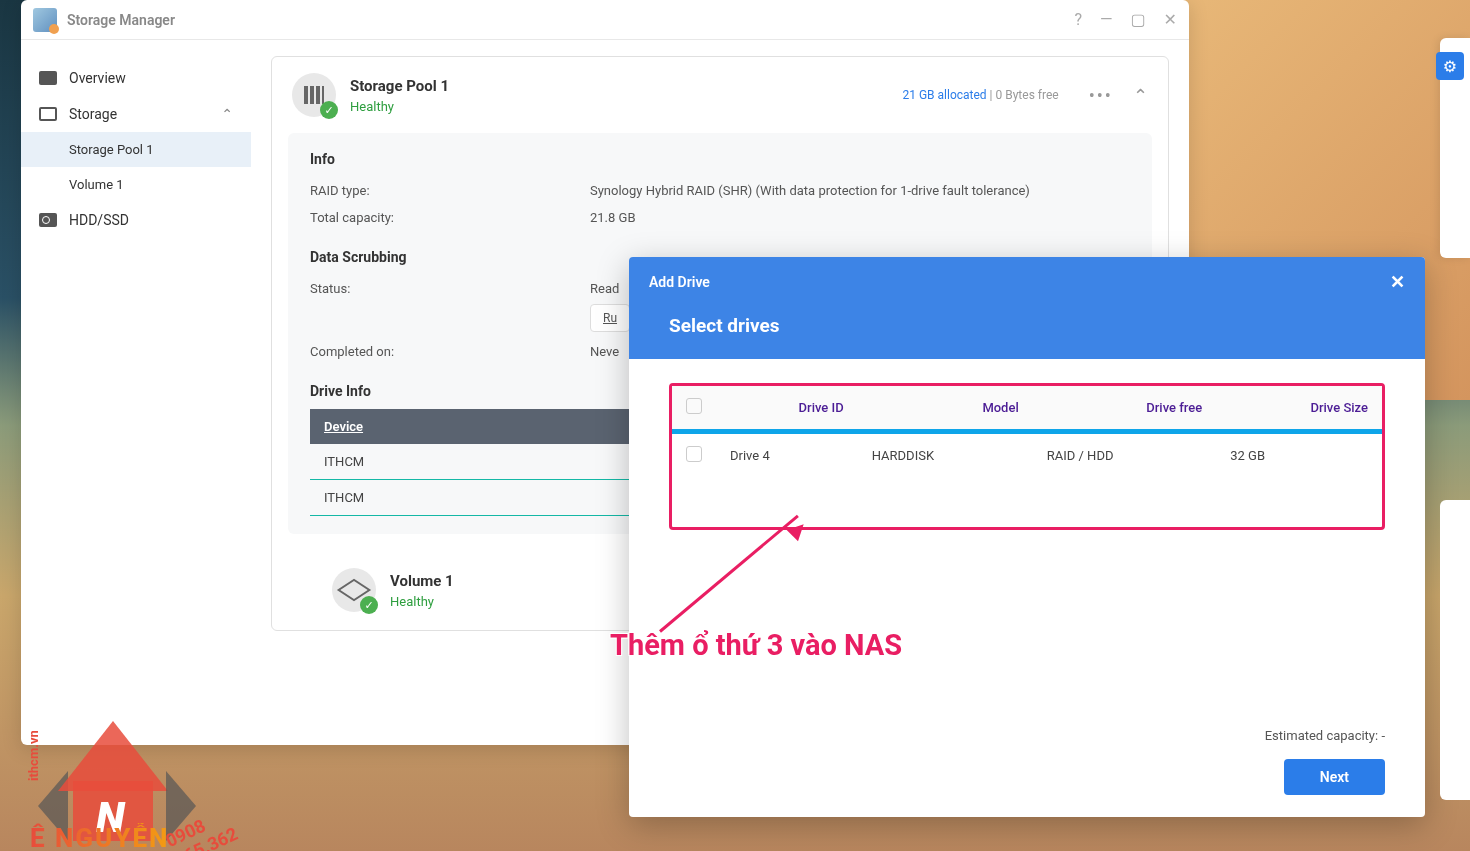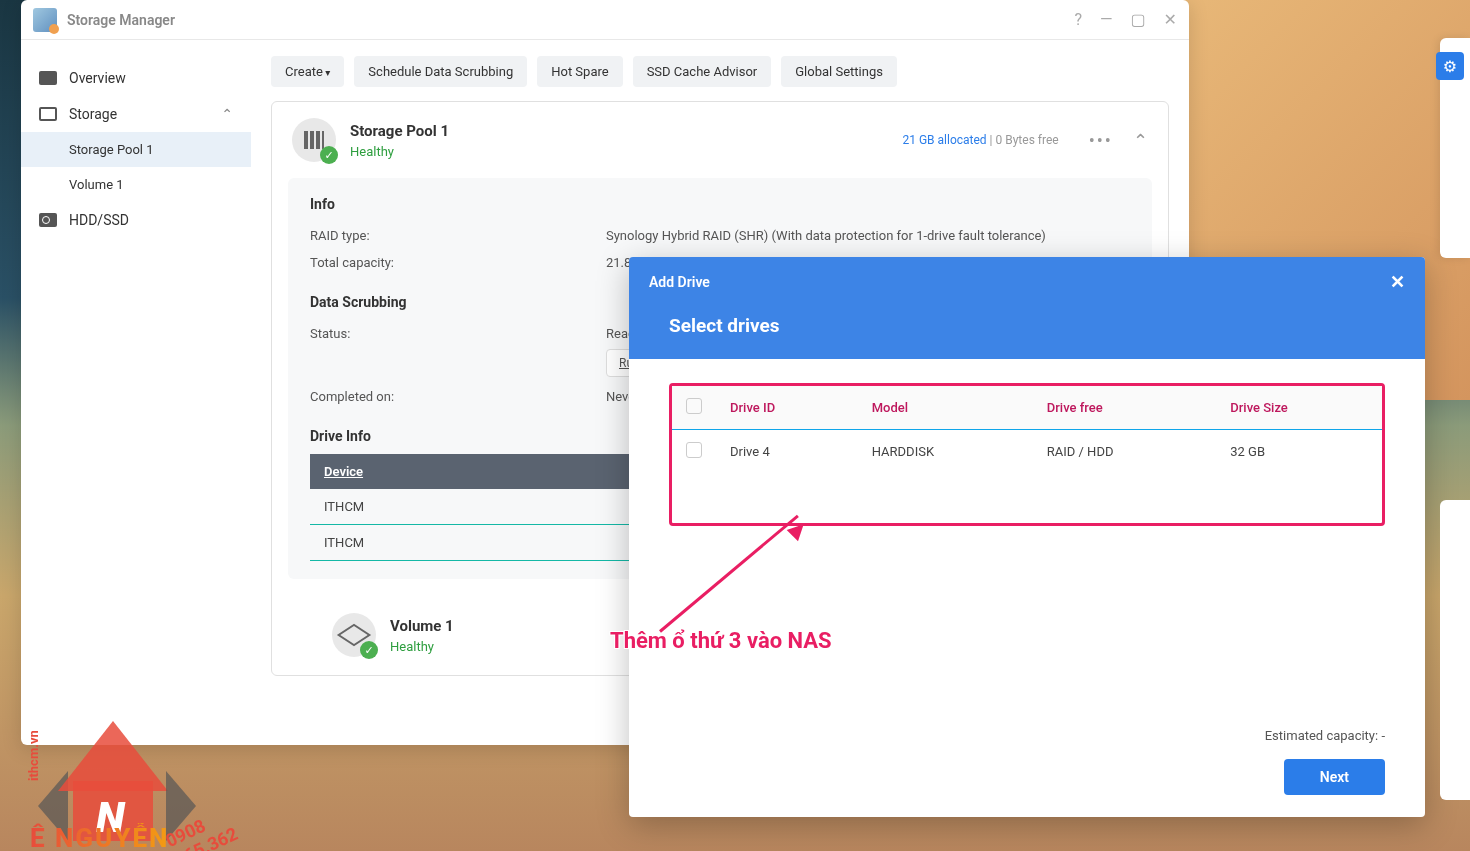--- a/index.html
+++ b/index.html
@@ -40,21 +40,21 @@
 .pool-title-block { flex: 0 0 auto; }
 .pool-title { font-weight: 700; font-size: 15px; color: #333; }
 .pool-status { color: #2e9e3f; font-size: 13px; margin-top: 4px; }
 .pool-meta { margin-left: auto; margin-right: 30px; font-size: 12px; color: #999; }
 .pool-meta .alloc { color: #2b7de9; }
 .pool-actions { display: flex; gap: 20px; color: #999; font-size: 18px; }
 .dots { letter-spacing: 2px; }
 
 .pool-info { background: #f7f8f9; margin: 0 16px 16px; border-radius: 6px; padding: 18px 22px; }
 .section-title { font-weight: 700; font-size: 14px; color: #333; margin-bottom: 10px; }
-.info-row { display: flex; font-size: 13px; color: #555; padding: 6px 0; gap: 16px; }
+.info-row { display: flex; font-size: 13px; color: #555; padding: 6px 0; }
 .info-label { width: 280px; }
 .info-value { flex: 1; }
 .run-btn { display: inline-block; padding: 6px 12px; background: #fff; border: 1px solid #ddd; border-radius: 4px; font-size: 12px; margin-top: 8px; text-decoration: underline; }
 
 .drive-table { width: 100%; margin-top: 8px; border-collapse: collapse; font-size: 13px; }
 .drive-table th { background: #5a6370; color: #fff; text-align: left; padding: 10px 14px; font-weight: 600; text-decoration: underline; }
 .drive-table td { padding: 10px 14px; border-bottom: 1px solid #14b8a6; color: #444; }
 
 .volume-row { display: flex; align-items: center; padding: 18px 20px 18px 60px; }
 .vol-icon { width: 44px; height: 44px; background: #e8e8e8; border-radius: 50%; display: flex; align-items: center; justify-content: center; position: relative; margin-right: 14px; }
@@ -65,30 +65,30 @@
 .dialog { position: absolute; left: 629px; top: 257px; width: 796px; height: 560px; background: #fff; border-radius: 4px; box-shadow: 0 8px 32px rgba(0,0,0,0.25); display: flex; flex-direction: column; }
 .dlg-header { background: #3d84e6; color: #fff; padding: 14px 20px; font-size: 14px; font-weight: 600; display: flex; align-items: center; border-radius: 4px 4px 0 0; }
 .dlg-close { margin-left: auto; cursor: pointer; font-size: 18px; }
 .dlg-subheader { background: #3d84e6; color: #fff; padding: 8px 40px 22px; font-size: 19px; font-weight: 700; }
 .dlg-body { flex: 1; padding: 24px 40px; }
 .dlg-instruction { font-size: 13px; color: #555; margin-bottom: 14px; }
 .dlg-instruction .num { color: #2b7de9; font-weight: 600; }
 
 .sel-table-wrap { border: 3px solid #e91e63; border-radius: 4px; padding: 0; }
 .sel-table { width: 100%; border-collapse: collapse; font-size: 13px; }
-.sel-table th { text-align: left; padding: 12px 14px; color: #be185d; font-weight: 500; border-bottom: 1px solid #0ea5e9; background: #fafafa; }
+.sel-table th { text-align: right; padding: 12px 14px; color: #4c1d95; font-weight: 500; border-bottom: 5px solid #0ea5e9; background: #fafafa; }
 .sel-table td { padding: 12px 14px; color: #444; }
 .sel-table th:first-child, .sel-table td:first-child { width: 40px; }
 .chk { width: 16px; height: 16px; border: 1px solid #ccc; border-radius: 3px; display: inline-block; }
 .spacer-row td { height: 50px; }
 
 .arrow-annotation { position: absolute; left: 610px; top: 540px; pointer-events: none; }
 .arrow-line { width: 180px; height: 3px; background: #e91e63; transform: rotate(-40deg); transform-origin: left center; position: absolute; left: 50px; top: 90px; }
 .arrow-head { position: absolute; left: 180px; top: -18px; width: 0; height: 0; border-left: 8px solid transparent; border-right: 8px solid transparent; border-bottom: 16px solid #e91e63; transform: rotate(45deg); }
-.annotation-text { position: absolute; left: 0; top: 88px; font-size: 22px; font-weight: 700; color: #e91e63; text-shadow: 1px 1px 0 #fff, -1px -1px 0 #fff, 1px -1px 0 #fff, -1px 1px 0 #fff; white-space: nowrap; }
+.annotation-text { position: absolute; left: 0; top: 88px; font-size: 29px; font-weight: 700; color: #e91e63; text-shadow: 1px 1px 0 #fff, -1px -1px 0 #fff, 1px -1px 0 #fff, -1px 1px 0 #fff; white-space: nowrap; }
 
 .dlg-footer { padding: 0 40px 22px; display: flex; flex-direction: column; align-items: flex-end; gap: 16px; }
 .est-cap { font-size: 13px; color: #555; }
 .next-btn { padding: 10px 36px; background: #2b7de9; color: #fff; border: none; border-radius: 4px; font-size: 14px; font-weight: 600; cursor: pointer; }
 
 
 .side-panel { position: absolute; right: 0; top: 38px; width: 30px; height: 220px; background: #fff; border-radius: 6px 0 0 6px; box-shadow: -2px 0 8px rgba(0,0,0,0.1); }
 .side-gear { position: absolute; right: 6px; top: 52px; width: 28px; height: 28px; background: #2b7de9; border-radius: 4px; color: #fff; display: flex; align-items: center; justify-content: center; font-size: 16px; }
 .right-widgets { position: absolute; right: 0; top: 500px; width: 30px; height: 300px; background: #fff; border-radius: 6px 0 0 6px; }
 
@@ -140,27 +140,20 @@
       <div class="sidebar-item sub">
         <span>Volume 1</span>
       </div>
       <div class="sidebar-item">
         <span class="s-icon icon-hdd"></span>
         <span>HDD/SSD</span>
       </div>
     </div>
 
     <div class="content">
-      <div class="toolbar">
-        <button class="btn dd">Create</button>
-        <button class="btn">Schedule Data Scrubbing</button>
-        <button class="btn">Hot Spare</button>
-        <button class="btn">SSD Cache Advisor</button>
-        <button class="btn">Global Settings</button>
-      </div>
 
       <div class="pool-panel">
         <div class="pool-header">
           <div class="pool-icon">
             <div class="bars"></div>
             <div class="check">✓</div>
           </div>
           <div class="pool-title-block">
             <div class="pool-title">Storage Pool 1</div>
             <div class="pool-status">Healthy</div>

